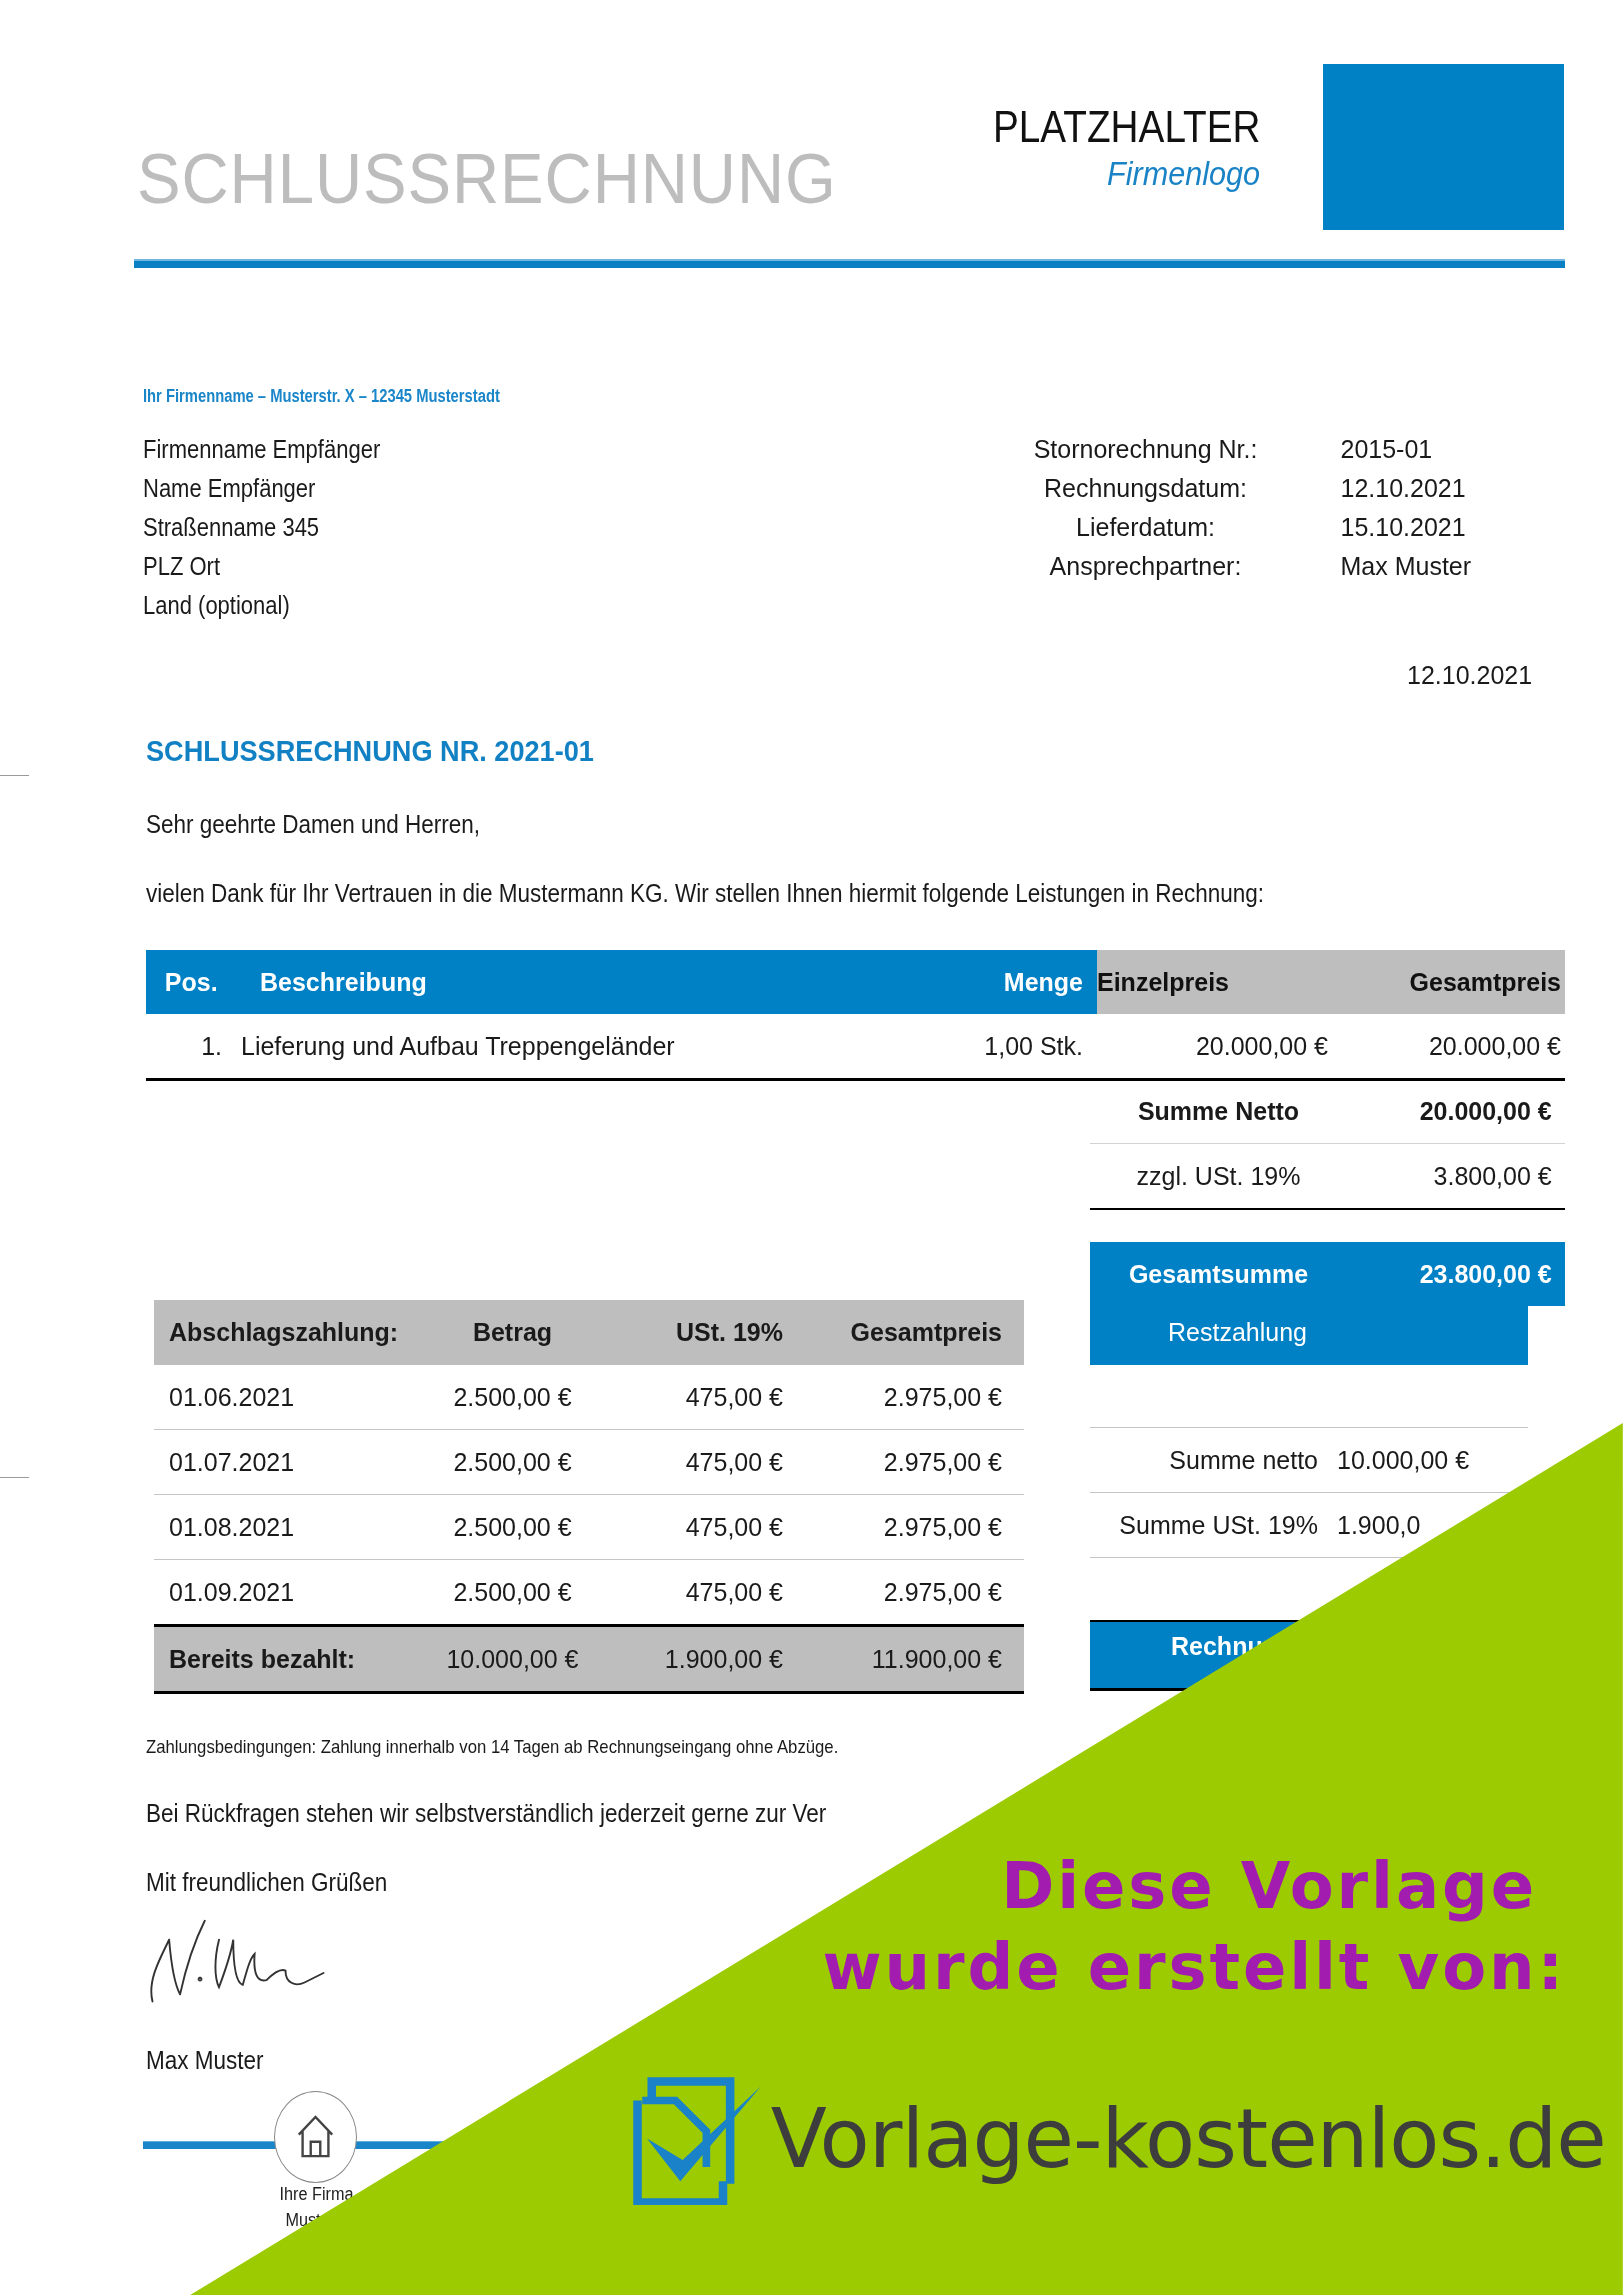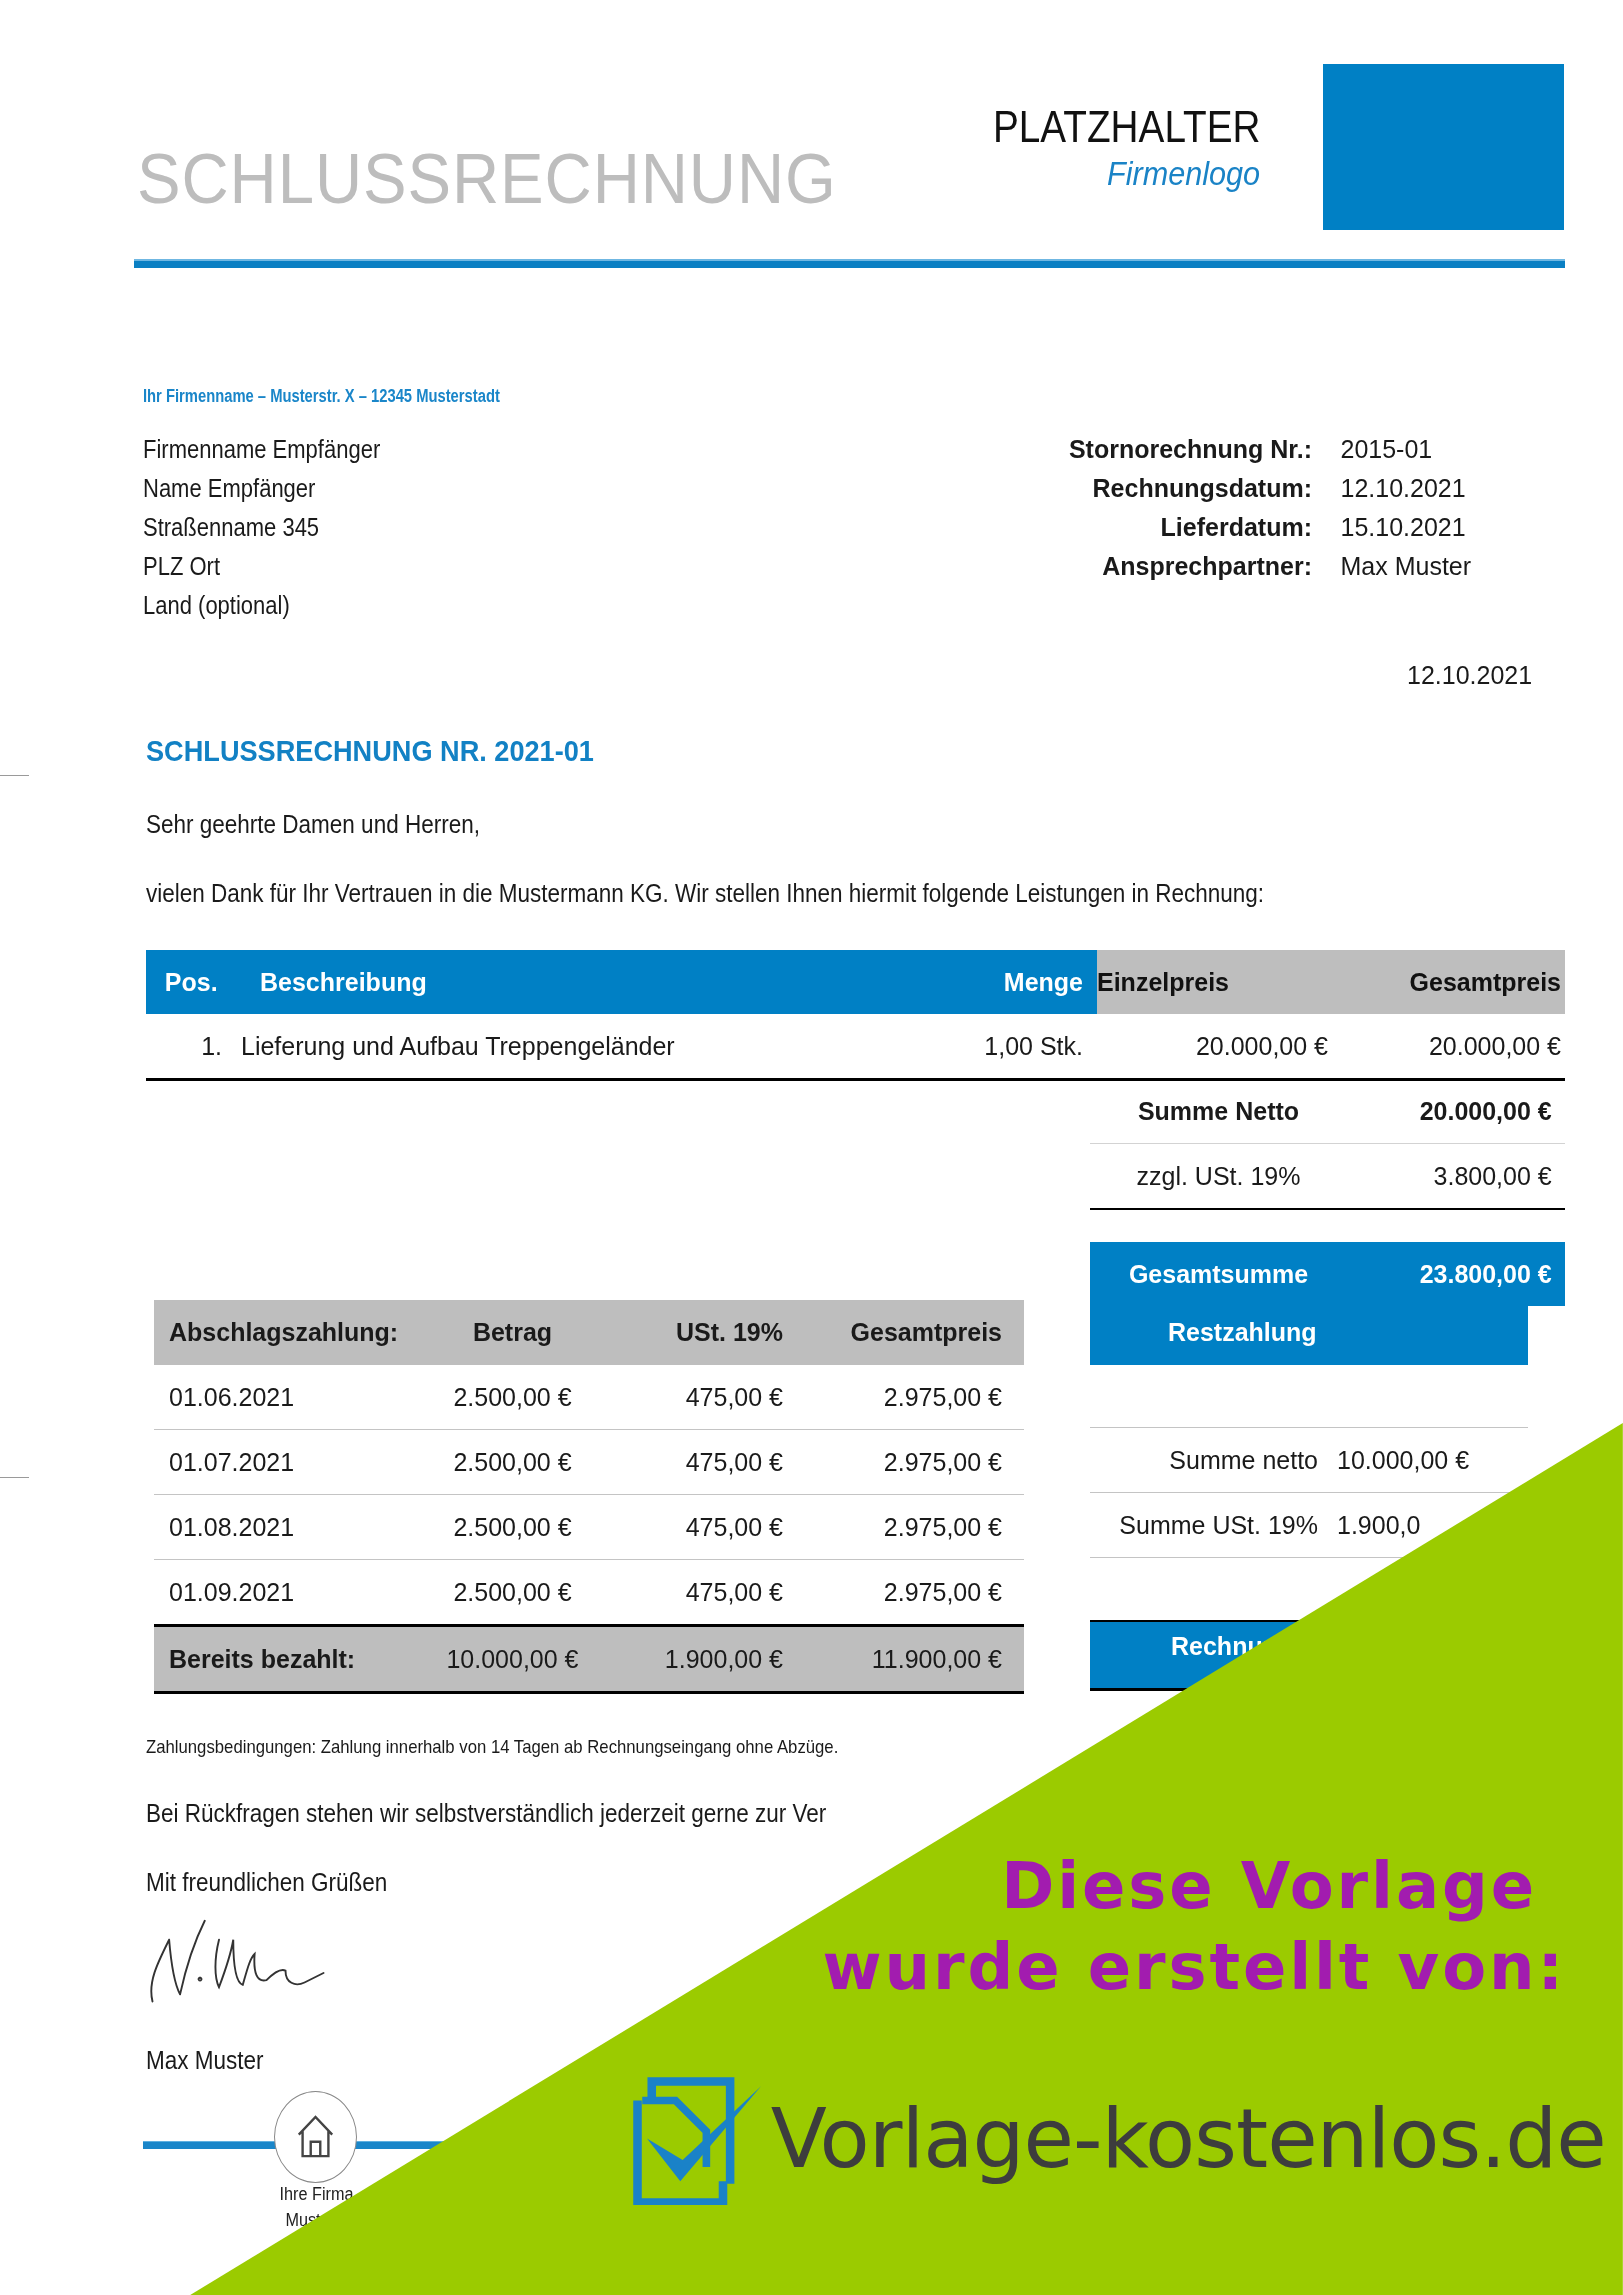--- a/index.html
+++ b/index.html
@@ -7,21 +7,21 @@
     .abs { position: absolute; }
     .doc-title { left: 137px; top: 138px; font-size: 71px; color: #bdbdbd; letter-spacing: 1px; white-space: nowrap; transform: scaleX(0.92); transform-origin: left top; }
     .logo-text-1 { left: 993px; top: 102px; font-size: 44px; color: #111; white-space: nowrap; transform: scaleX(0.88); transform-origin: left top; }
     .logo-text-2 { left: 1107px; top: 154px; font-size: 34px; color: #1a83c6; font-style: italic; white-space: nowrap; transform: scaleX(0.9); transform-origin: left top; }
     .logo-box { left: 1323px; top: 64px; width: 241px; height: 166px; background: #0080c5; }
     .header-rule { left: 134px; top: 259px; width: 1431px; height: 6.7px; background: #0a7fc3; border-top: 2.4px solid #6fb7e2; }
     .sender-line { left: 143px; top: 386px; font-size: 18px; font-weight: bold; color: #1a86c9; white-space: nowrap; transform: scaleX(0.82); transform-origin: left top; }
     .recipient { left: 143px; top: 430px; font-size: 25px; line-height: 39px; white-space: nowrap; transform: scaleX(0.88); transform-origin: left top; }
     .meta { left: 979px; top: 430px; font-size: 25px; line-height: 39px; }
     .meta-row { display: flex; white-space: nowrap; }
-    .meta-label { width: 333px; text-align: right; font-weight: bold; padding-right: 28.5px; }
+    .meta-label { width: 333px; text-align: center; font-weight: normal; padding-right: 28.5px; }
     .meta-value { text-align: left; }
     .date-right { left: 1407px; top: 661px; font-size: 25px; white-space: nowrap; }
     .section-title { left: 146px; top: 734px; font-size: 29.5px; font-weight: bold; color: #1281c4; white-space: nowrap; transform: scaleX(0.92); transform-origin: left top; }
     .salutation { left: 146px; top: 810px; font-size: 25px; white-space: nowrap; transform: scaleX(0.9); transform-origin: left top; }
     .intro { left: 146px; top: 879px; font-size: 25px; white-space: nowrap; transform: scaleX(0.9); transform-origin: left top; }
     .margin-mark { left: 0; width: 28.5px; height: 1.4px; background: #9a9a9a; }
 
     
     .items { left: 146px; top: 950px; width: 1419px; }
     .items-head { display: flex; height: 64px; align-items: center; font-weight: bold; font-size: 25px; }
@@ -43,21 +43,21 @@
     .dp-row { display: flex; height: 64px; align-items: center; border-bottom: 1.9px solid #c4c4c4; }
     .dp-row.last { border-bottom: 3.8px solid #000; }
     .dp-foot { display: flex; height: 64px; align-items: center; background: #bebebe; border-bottom: 3.8px solid #000; }
     .d1 { width: 266px; padding-left: 15px; box-sizing: border-box; }
     .d2 { width: 185px; text-align: center; }
     .d3 { width: 178px; text-align: right; }
     .d4 { width: 219px; text-align: right; }
     .bold { font-weight: bold; }
 
     .rest { left: 1090px; top: 1300px; width: 438px; font-size: 25px; }
-    .rest-head { height: 65px; background: #0080c5; color: #fff; font-weight: bold; display: flex; align-items: center; padding-left: 78px; box-sizing: border-box; }
+    .rest-head { height: 65px; background: #0080c5; color: #fff; font-weight: normal; display: flex; align-items: center; padding-left: 78px; box-sizing: border-box; }
     .rest-spacer { height: 62px; border-bottom: 1.9px solid #c4c4c4; }
     .rest-row { display: flex; height: 64px; align-items: center; border-bottom: 1.9px solid #c4c4c4; width: 435px; }
     .rest-row .rl { width: 247px; text-align: right; padding-right: 19px; box-sizing: border-box; }
     .rest-row .rv { width: 188px; text-align: left; }
     .rest-gap { height: 62px; }
     .rest-foot { height: 71px; background: #0080c5; color: #fff; font-weight: bold; border-top: 2.9px solid #000; border-bottom: 3.8px solid #000; padding-left: 81px; box-sizing: border-box; padding-top: 9.5px; }
 
     .terms { left: 146px; top: 1736px; font-size: 19px; white-space: nowrap; transform: scaleX(0.88); transform-origin: left top; }
     .questions { left: 146px; top: 1799px; font-size: 25px; white-space: nowrap; transform: scaleX(0.9); transform-origin: left top; }
     .closing { left: 146px; top: 1868px; font-size: 25px; white-space: nowrap; transform: scaleX(0.9); transform-origin: left top; }

